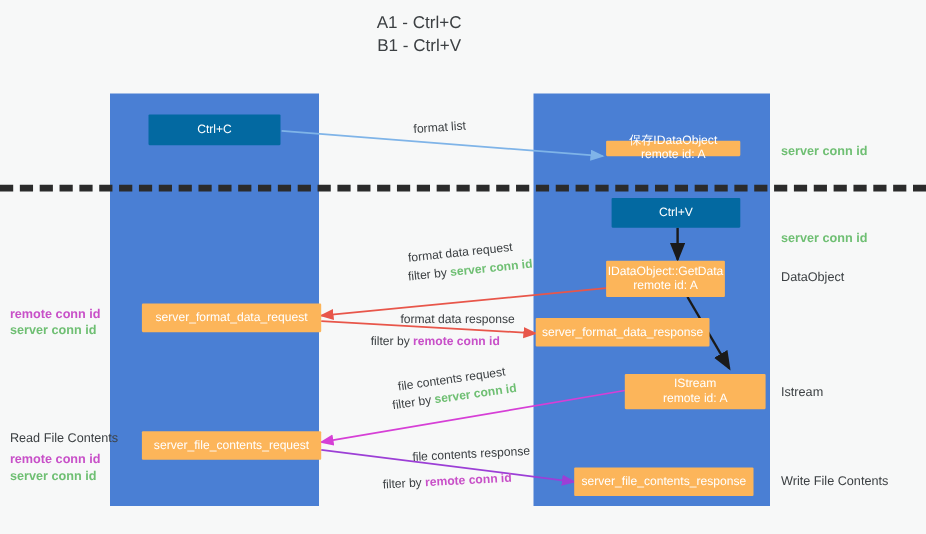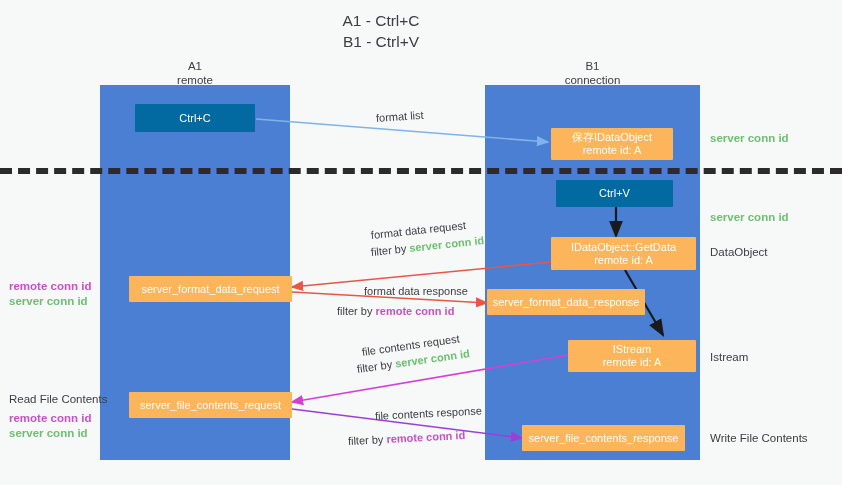--- a/index.html
+++ b/index.html
@@ -92,24 +92,20 @@
   }
 </style>
 </head>
 <body>
 
 <div id="stage">
 
   <div class="abs title">A1 - Ctrl+C
 B1 - Ctrl+V</div>
 
-  <div class="abs lane-head" style="left:100px; top:60px; width:190px;">A1
-remote</div>
-  <div class="abs lane-head" style="left:485px; top:60px; width:215px;">B1
-connection</div>
 
   <div class="abs lane" style="left:100px; top:85px; width:190px; height:375px;"></div>
   <div class="abs lane" style="left:485px; top:85px; width:215px; height:375px;"></div>
 
   <svg class="overlay">
     <defs>
       <marker id="ah-blue" markerWidth="9" markerHeight="9" refX="7" refY="3.2" orient="auto">
         <path d="M0,0 L8,3.2 L0,6.4 z" fill="#7fb4e8"></path>
       </marker>
       <marker id="ah-red" markerWidth="9" markerHeight="9" refX="7" refY="3.2" orient="auto">
@@ -142,26 +138,26 @@
   </svg>
 
   <div class="abs dashed-sep"></div>
 
   <div class="abs box green" style="left:135px; top:104px; width:120px; height:28px;">Ctrl+C</div>
 
   <div class="abs box orange" style="left:129px; top:276px; width:163px; height:26px;">server_format_data_request</div>
 
   <div class="abs box orange" style="left:129px; top:392px; width:163px; height:26px;">server_file_contents_request</div>
 
-  <div class="abs box orange" style="left:551px; top:128px; width:122px; height:32px;">保存IDataObject
+  <div class="abs box orange" style="left:551px; top:128px; width:122px; height:14px;">保存IDataObject
 remote id: A</div>
 
   <div class="abs box green" style="left:556px; top:180px; width:117px; height:27px;">Ctrl+V</div>
 
-  <div class="abs box orange" style="left:551px; top:237px; width:145px; height:33px;">IDataObject::GetData
+  <div class="abs box orange" style="left:551px; top:237px; width:108px; height:33px;">IDataObject::GetData
 remote id: A</div>
 
   <div class="abs box orange" style="left:487px; top:289px; width:158px; height:26px;">server_format_data_response</div>
 
   <div class="abs box orange" style="left:568px; top:340px; width:128px; height:32px;">IStream
 remote id: A</div>
 
   <div class="abs box orange" style="left:522px; top:425px; width:163px; height:26px;">server_file_contents_response</div>
 
   <div class="abs conn-green" style="left:710px; top:131px;">server conn id</div>

